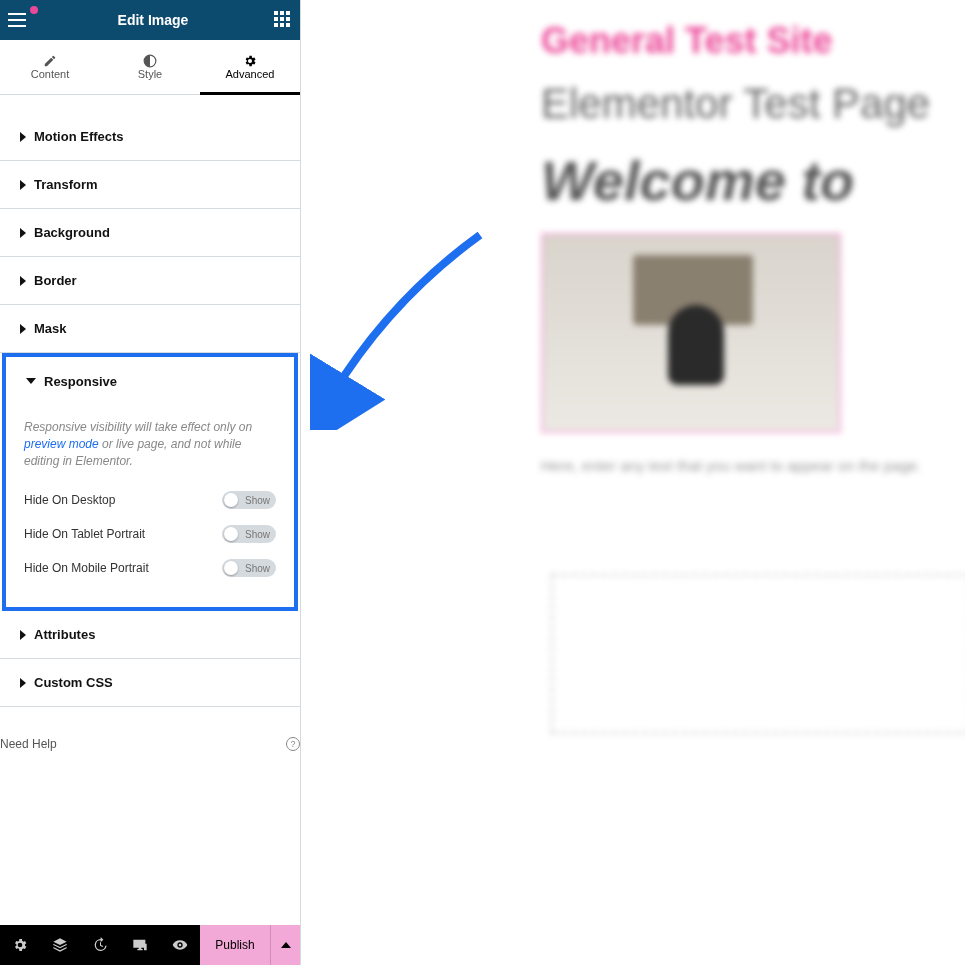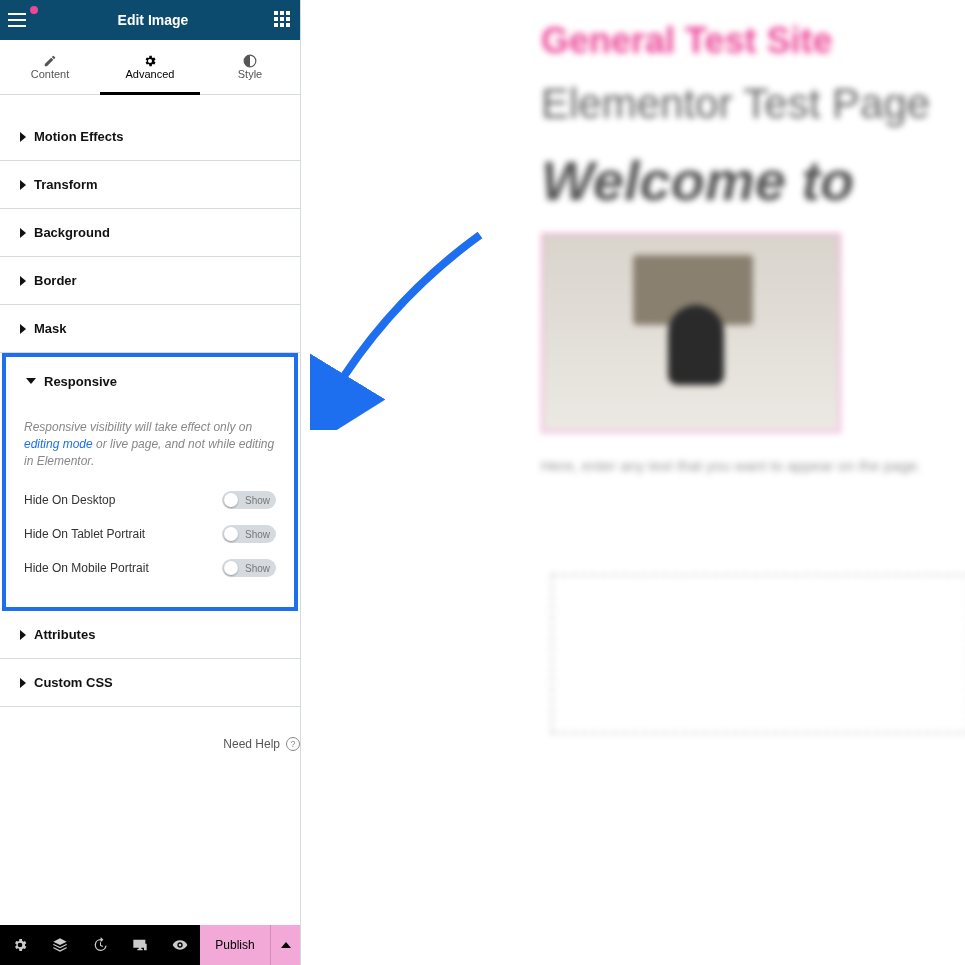--- a/index.html
+++ b/index.html
@@ -45,21 +45,21 @@
   .note { font-style:italic; font-size:12px; color:#888; line-height:1.4; margin-bottom:14px; }
   .note a { color:#1e6ef0; text-decoration:none; font-style:italic; }
   .toggle-row { display:flex; align-items:center; justify-content:space-between; height:34px; font-size:12px; color:#333; }
   .toggle {
     width:54px; height:18px; border-radius:10px; background:#d5dadf; position:relative;
     display:flex; align-items:center; justify-content:flex-end; padding-right:6px;
     font-size:10px; color:#777; cursor:pointer;
   }
   .toggle::before { content:''; position:absolute; left:2px; top:2px; width:14px; height:14px; background:#fff; border-radius:50%; box-shadow:0 1px 2px rgba(0,0,0,0.3); }
 
-  .need-help { text-align:center; padding:30px 0; font-size:12px; color:#555; display:flex; align-items:center; justify-content:flex-end; gap:6px; }
+  .need-help { text-align:center; padding:30px 0; font-size:12px; color:#555; display:flex; align-items:center; justify-content:space-between; gap:6px; }
   .help-circle { width:14px; height:14px; border:1.5px solid #888; border-radius:50%; display:inline-flex; align-items:center; justify-content:center; font-size:9px; color:#888; }
 
   .panel-footer { height:40px; background:#000; display:flex; align-items:center; }
   .footer-ico { width:40px; height:40px; display:flex; align-items:center; justify-content:center; color:#ccc; cursor:pointer; }
   .footer-ico svg { width:16px; height:16px; fill:currentColor; }
   .publish-area { flex:1; height:40px; display:flex; background:#f3a9d7; }
   .publish-btn { flex:1; background:#f3a9d7; color:#000; font-size:12px; display:flex; align-items:center; justify-content:center; cursor:pointer; }
   .publish-arrow { width:30px; border-left:1px solid rgba(0,0,0,0.15); display:flex; align-items:center; justify-content:center; cursor:pointer; }
   .up-caret { width:0;height:0;border-left:5px solid transparent;border-right:5px solid transparent;border-bottom:6px solid #000; }
 
@@ -121,32 +121,32 @@
     </div>
   </div>
 
   <div class="tabs">
     <div class="tab">
       <svg viewBox="0 0 24 24">
           <path d="M3 17.25V21h3.75l11-11-3.75-3.75-11 11zM20.7 7.04a1 1 0 0 0 0-1.41l-2.34-2.34a1 1 0 0 0-1.41 0L15.13 5.1l3.75 3.75 1.82-1.81z"></path>
         </svg>
       <span>Content</span>
     </div>
-    <div class="tab active">
-      <svg viewBox="0 0 24 24">
-          <path d="M19.4 13a7.5 7.5 0 0 0 0-2l2.1-1.6-2-3.4-2.5 1a7.6 7.6 0 0 0-1.7-1L15 3h-4l-.3 2.9a7.6 7.6 0 0 0-1.7 1l-2.5-1-2 3.4L6.6 11a7.5 7.5 0 0 0 0 2l-2.1 1.6 2 3.4 2.5-1a7.6 7.6 0 0 0 1.7 1L11 21h4l.3-2.9a7.6 7.6 0 0 0 1.7-1l2.5 1 2-3.4L19.4 13zM12 15.5A3.5 3.5 0 1 1 15.5 12 3.5 3.5 0 0 1 12 15.5z"></path>
-        </svg>
-      <span>Advanced</span>
-    </div>
     <div class="tab">
       <svg viewBox="0 0 24 24">
           <path d="M12 2a10 10 0 1 0 0 20V2z"></path>
           <circle cx="12" cy="12" r="10" fill="none" stroke="currentColor" stroke-width="2"></circle>
         </svg>
       <span>Style</span>
+    </div>
+    <div class="tab active">
+      <svg viewBox="0 0 24 24">
+          <path d="M19.4 13a7.5 7.5 0 0 0 0-2l2.1-1.6-2-3.4-2.5 1a7.6 7.6 0 0 0-1.7-1L15 3h-4l-.3 2.9a7.6 7.6 0 0 0-1.7 1l-2.5-1-2 3.4L6.6 11a7.5 7.5 0 0 0 0 2l-2.1 1.6 2 3.4 2.5-1a7.6 7.6 0 0 0 1.7 1L11 21h4l.3-2.9a7.6 7.6 0 0 0 1.7-1l2.5 1 2-3.4L19.4 13zM12 15.5A3.5 3.5 0 1 1 15.5 12 3.5 3.5 0 0 1 12 15.5z"></path>
+        </svg>
+      <span>Advanced</span>
     </div>
   </div>
 
   <div class="sections">
     <div style="height:18px"></div>
     <div class="section-header">
         <span class="caret-right"></span>
         <span>Motion Effects</span>
       </div>
     <div class="section-header">
@@ -166,21 +166,21 @@
         <span>Mask</span>
       </div>
 
     <div class="highlight-box">
       <div class="section-header" style="border-bottom:none">
           <span class="caret-down"></span>
           <span>Responsive</span>
         </div>
       <div class="responsive-body">
         <p class="note">
-          <span>Responsive visibility will take effect only on </span><a href="#">editing mode</a><span> or live page, and not while editing in Elementor.</span>
+          <span>Responsive visibility will take effect only on </span><a href="#">preview mode</a><span> or live page, and not while editing in Elementor.</span>
         </p>
         <div class="toggle-row">
           <span>Hide On Desktop</span>
           <div class="toggle">Show</div>
         </div>
         <div class="toggle-row">
           <span>Hide On Tablet Portrait</span>
           <div class="toggle">Show</div>
         </div>
         <div class="toggle-row">

